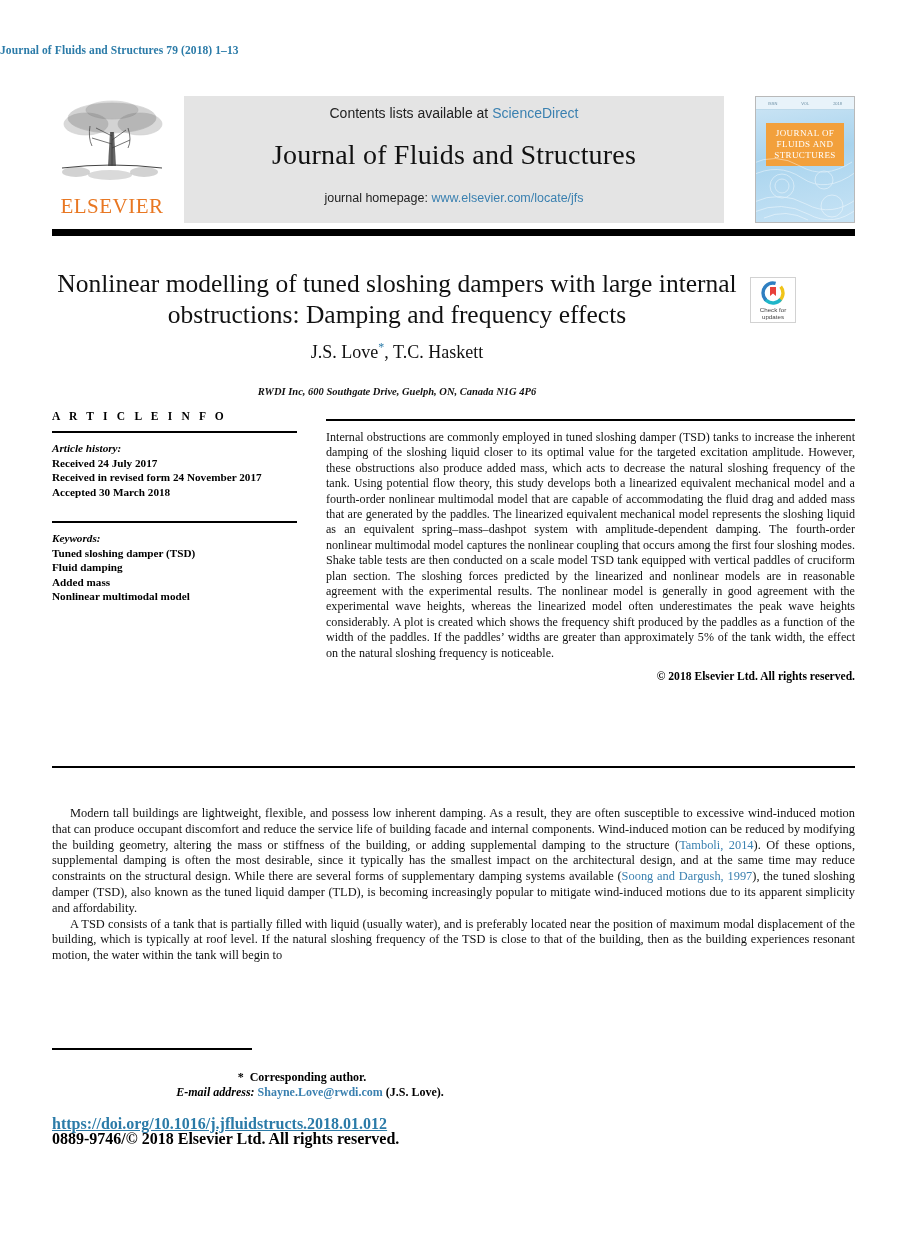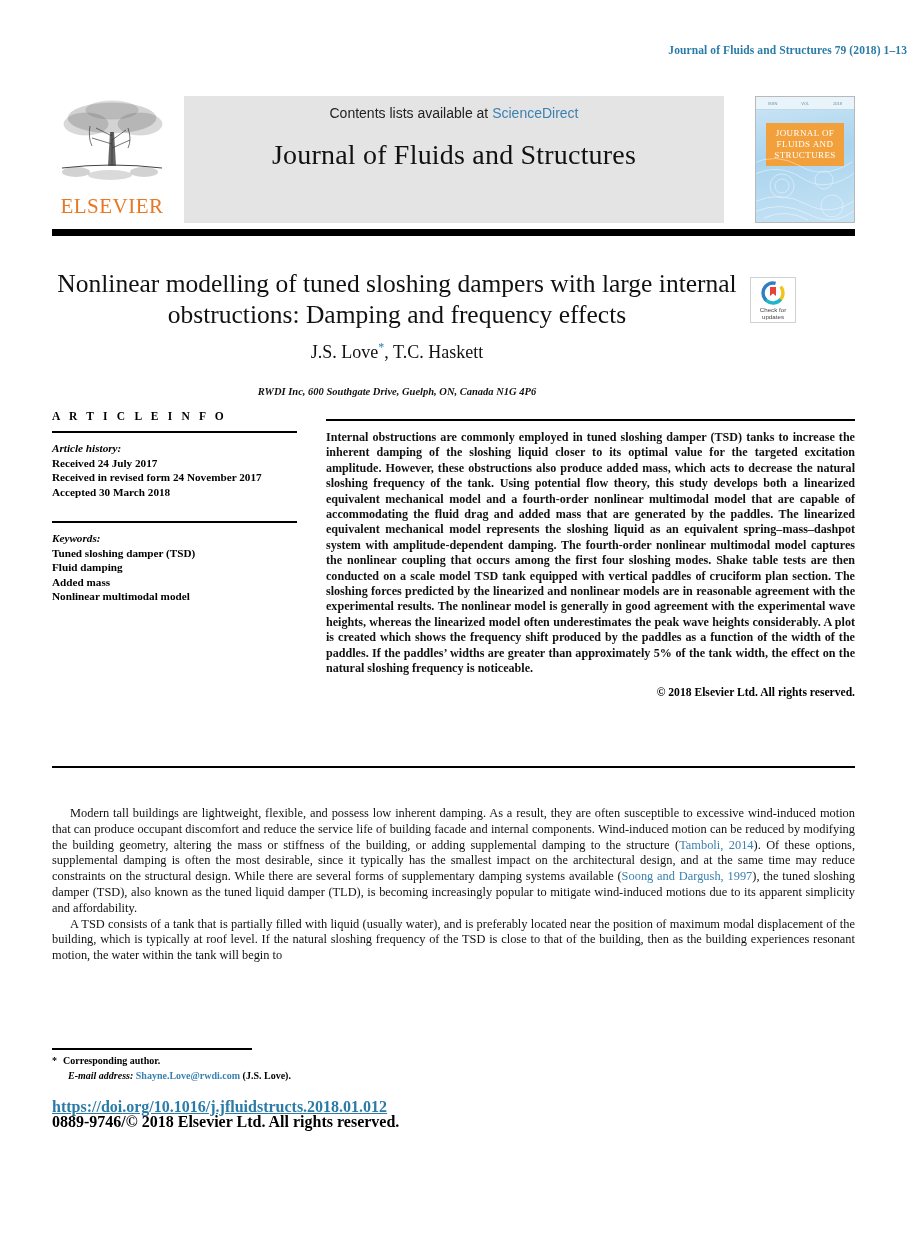--- a/index.html
+++ b/index.html
@@ -21,21 +21,21 @@
     height: 1238px;
     box-sizing: border-box;
   }
 
   
   .runhead {
     position: absolute;
     top: 44px;
     left: 0;
     width: 907px;
-    text-align: right;
+    text-align: left;
     font-family: "Liberation Serif", serif;
     font-weight: bold;
     font-size: 11.5px;
     color: #2b7ba8;
     letter-spacing: 0.1px;
   }
 
   
   .masthead {
     position: absolute;
@@ -250,21 +250,21 @@
     height: 2px;
     background: #000;
     margin-top: 22px;
   }
   .abstract-text {
     margin-top: 9px;
     font-family: "Liberation Serif", serif;
     font-size: 12.1px;
     line-height: 15.4px;
     text-align: justify;
-    font-weight: bold;
+    font-weight: normal;
     color: #111;
   }
   .copyright {
     margin-top: 9px;
     text-align: right;
     font-family: "Liberation Serif", serif;
     font-size: 11.6px;
     font-weight: bold;
   }
 
@@ -297,25 +297,26 @@
     left: 52px;
     top: 1048px;
     width: 500px;
   }
   .foot-rule {
     width: 200px;
     height: 1.5px;
     background: #000;
   }
   .foot-note {
-    margin-top: 3px;
-    font-family: "Liberation Serif", serif;
-    font-size: 10px;
+    margin-top: 20px;
+    font-family: "Liberation Serif", serif;
+    font-size: 12px;
     line-height: 15px;
     font-weight: bold;
+    text-align: center;
   }
   .foot-note .star { margin-right: 6px; }
   .foot-email {
     padding-left: 16px;
   }
   .foot-email .ital { font-style: italic; }
   .doi-block {
     margin-top: 16px;
     font-family: "Liberation Serif", serif;
     font-size: 16px;
@@ -357,20 +358,24 @@
       </svg>
       <div class="elsevier-word">ELSEVIER</div>
     </div>
 
     <div class="banner">
       <div class="contents-line">
         <span>Contents lists available at</span>
         <a class="blue" href="#">ScienceDirect</a>
       </div>
       <div class="journal-name">Journal of Fluids and Structures</div>
+      <div class="homepage-line">
+        <span>journal homepage:</span>
+        <a class="blue" href="#">www.elsevier.com/locate/jfs</a>
+      </div>
     </div>
 
     <div class="cover">
       <div class="cover-top">
         <span>ISSN</span>
           <span>VOL</span>
           <span>2018</span>
       </div>
       <div class="cover-title">JOURNAL OF FLUIDS AND STRUCTURES</div>
       <svg class="cover-swirls" viewBox="0 0 100 72" preserveAspectRatio="none">

